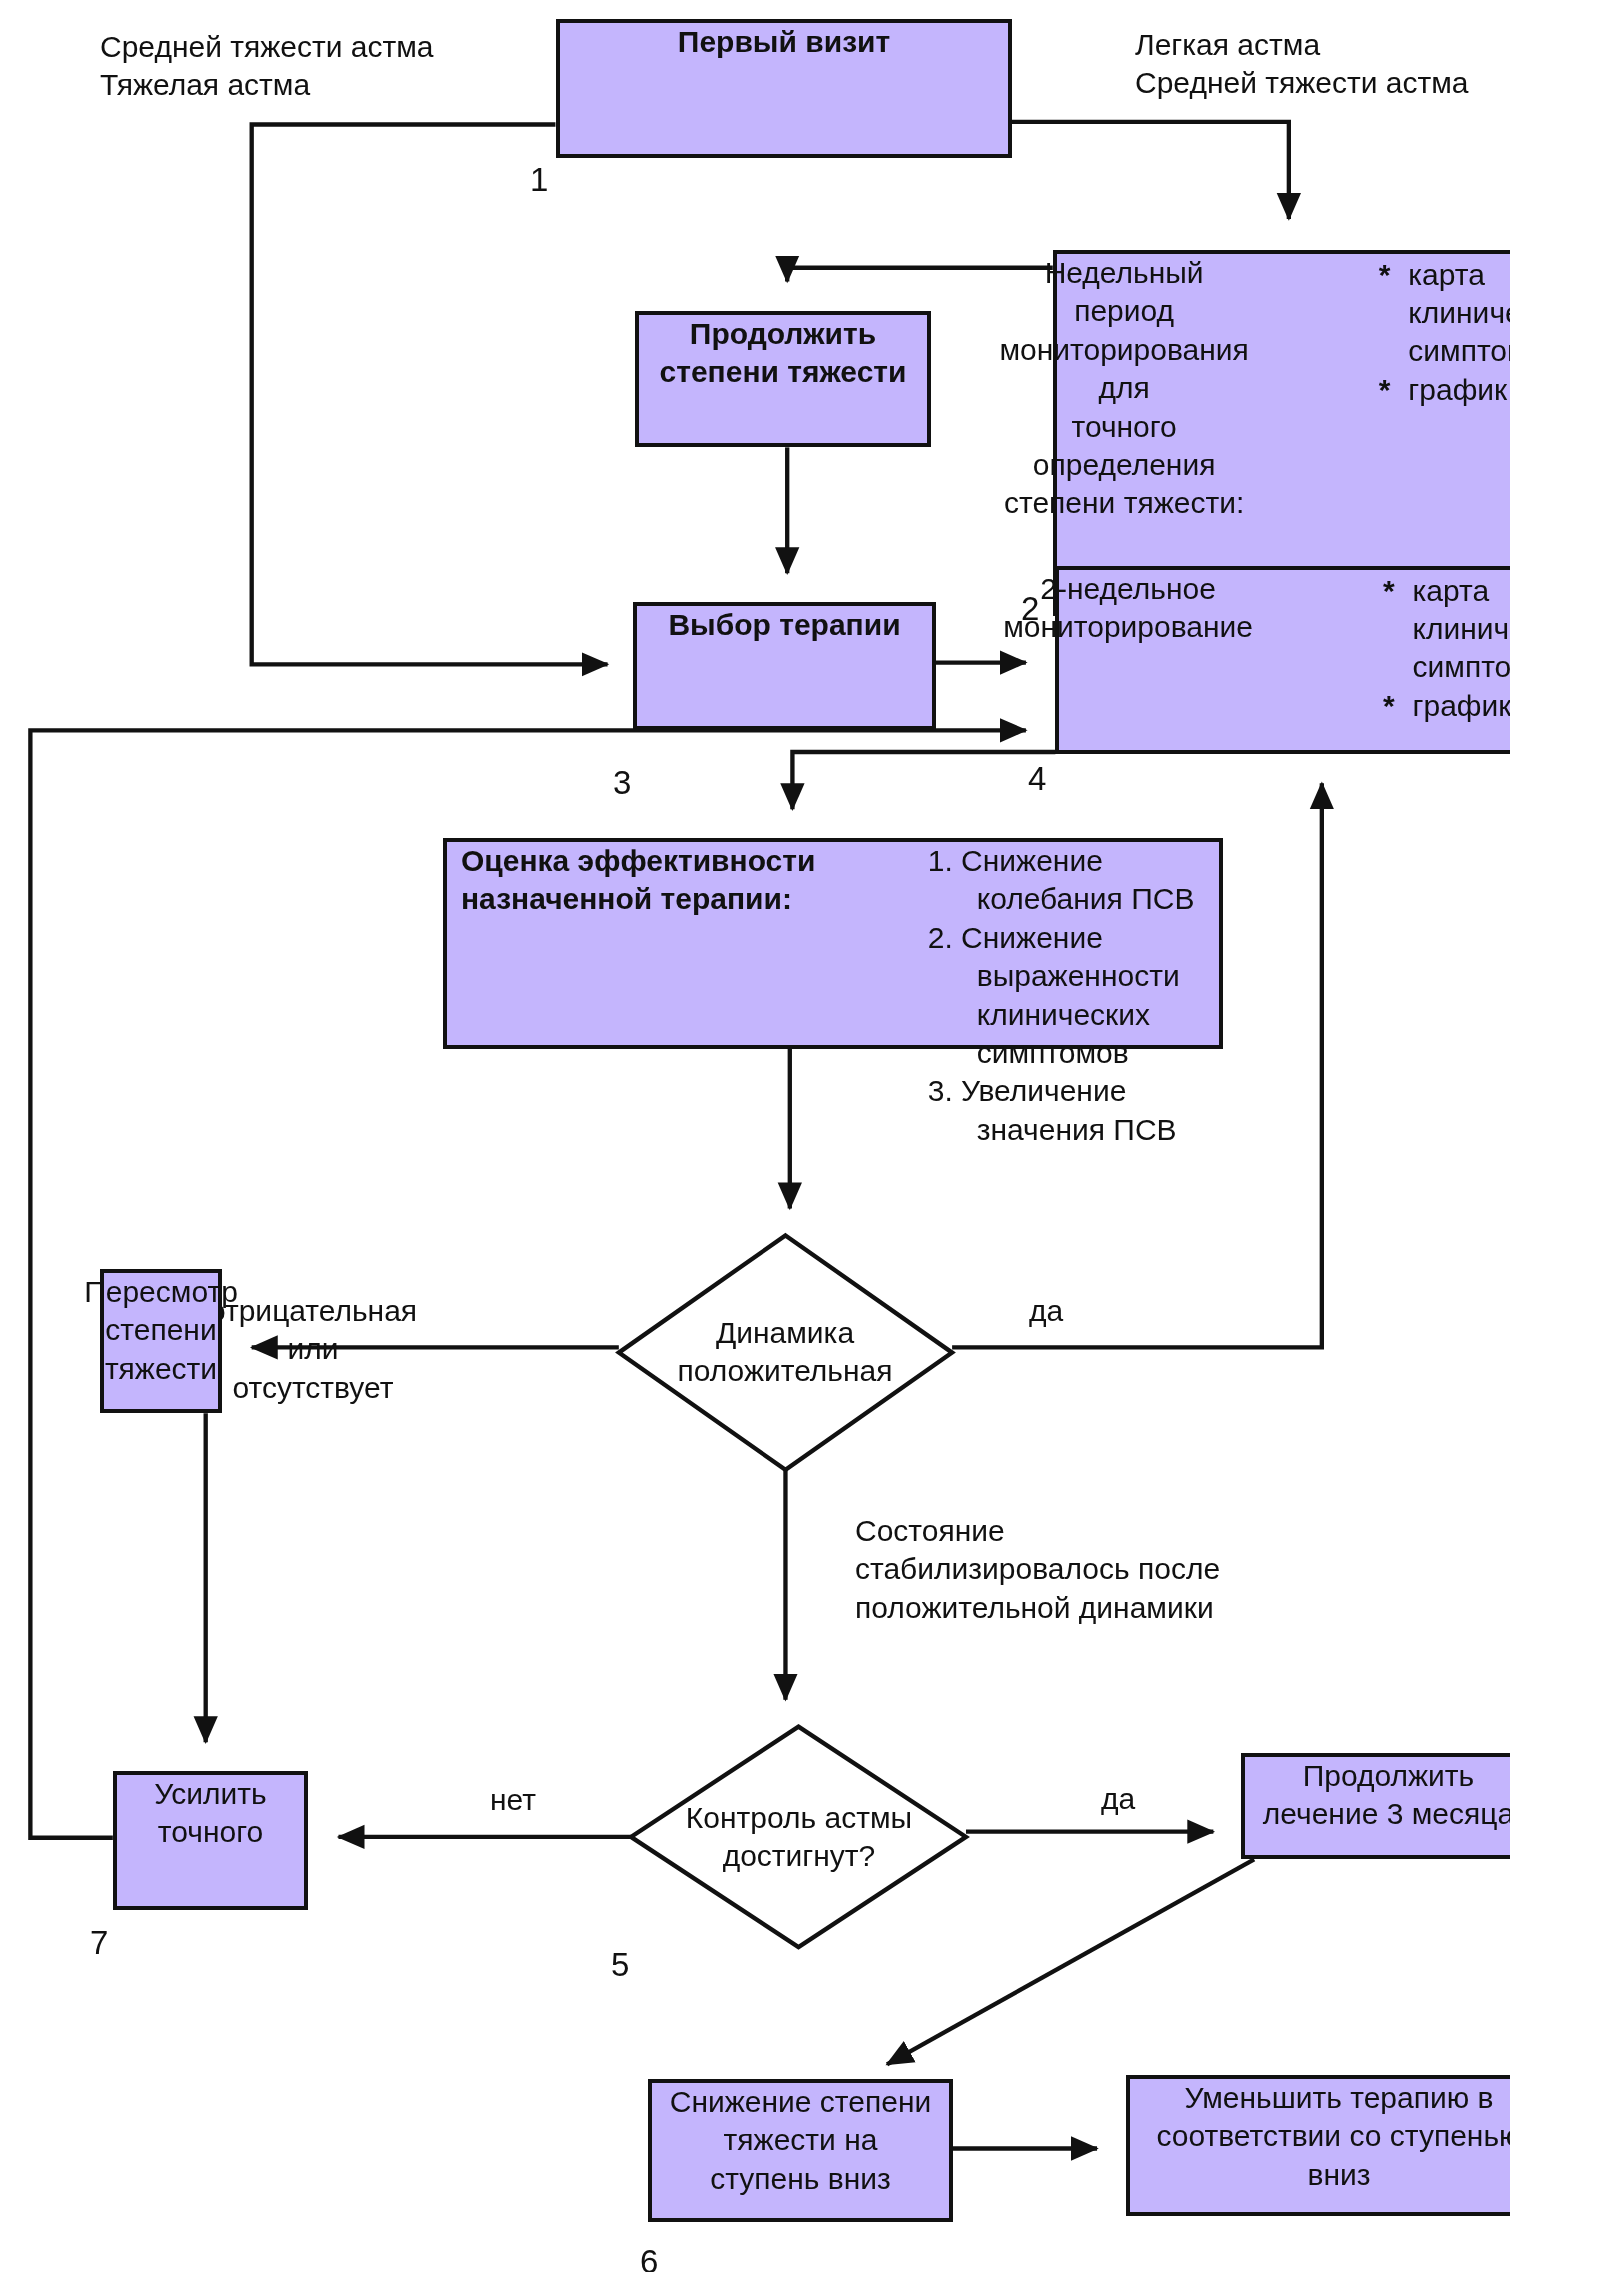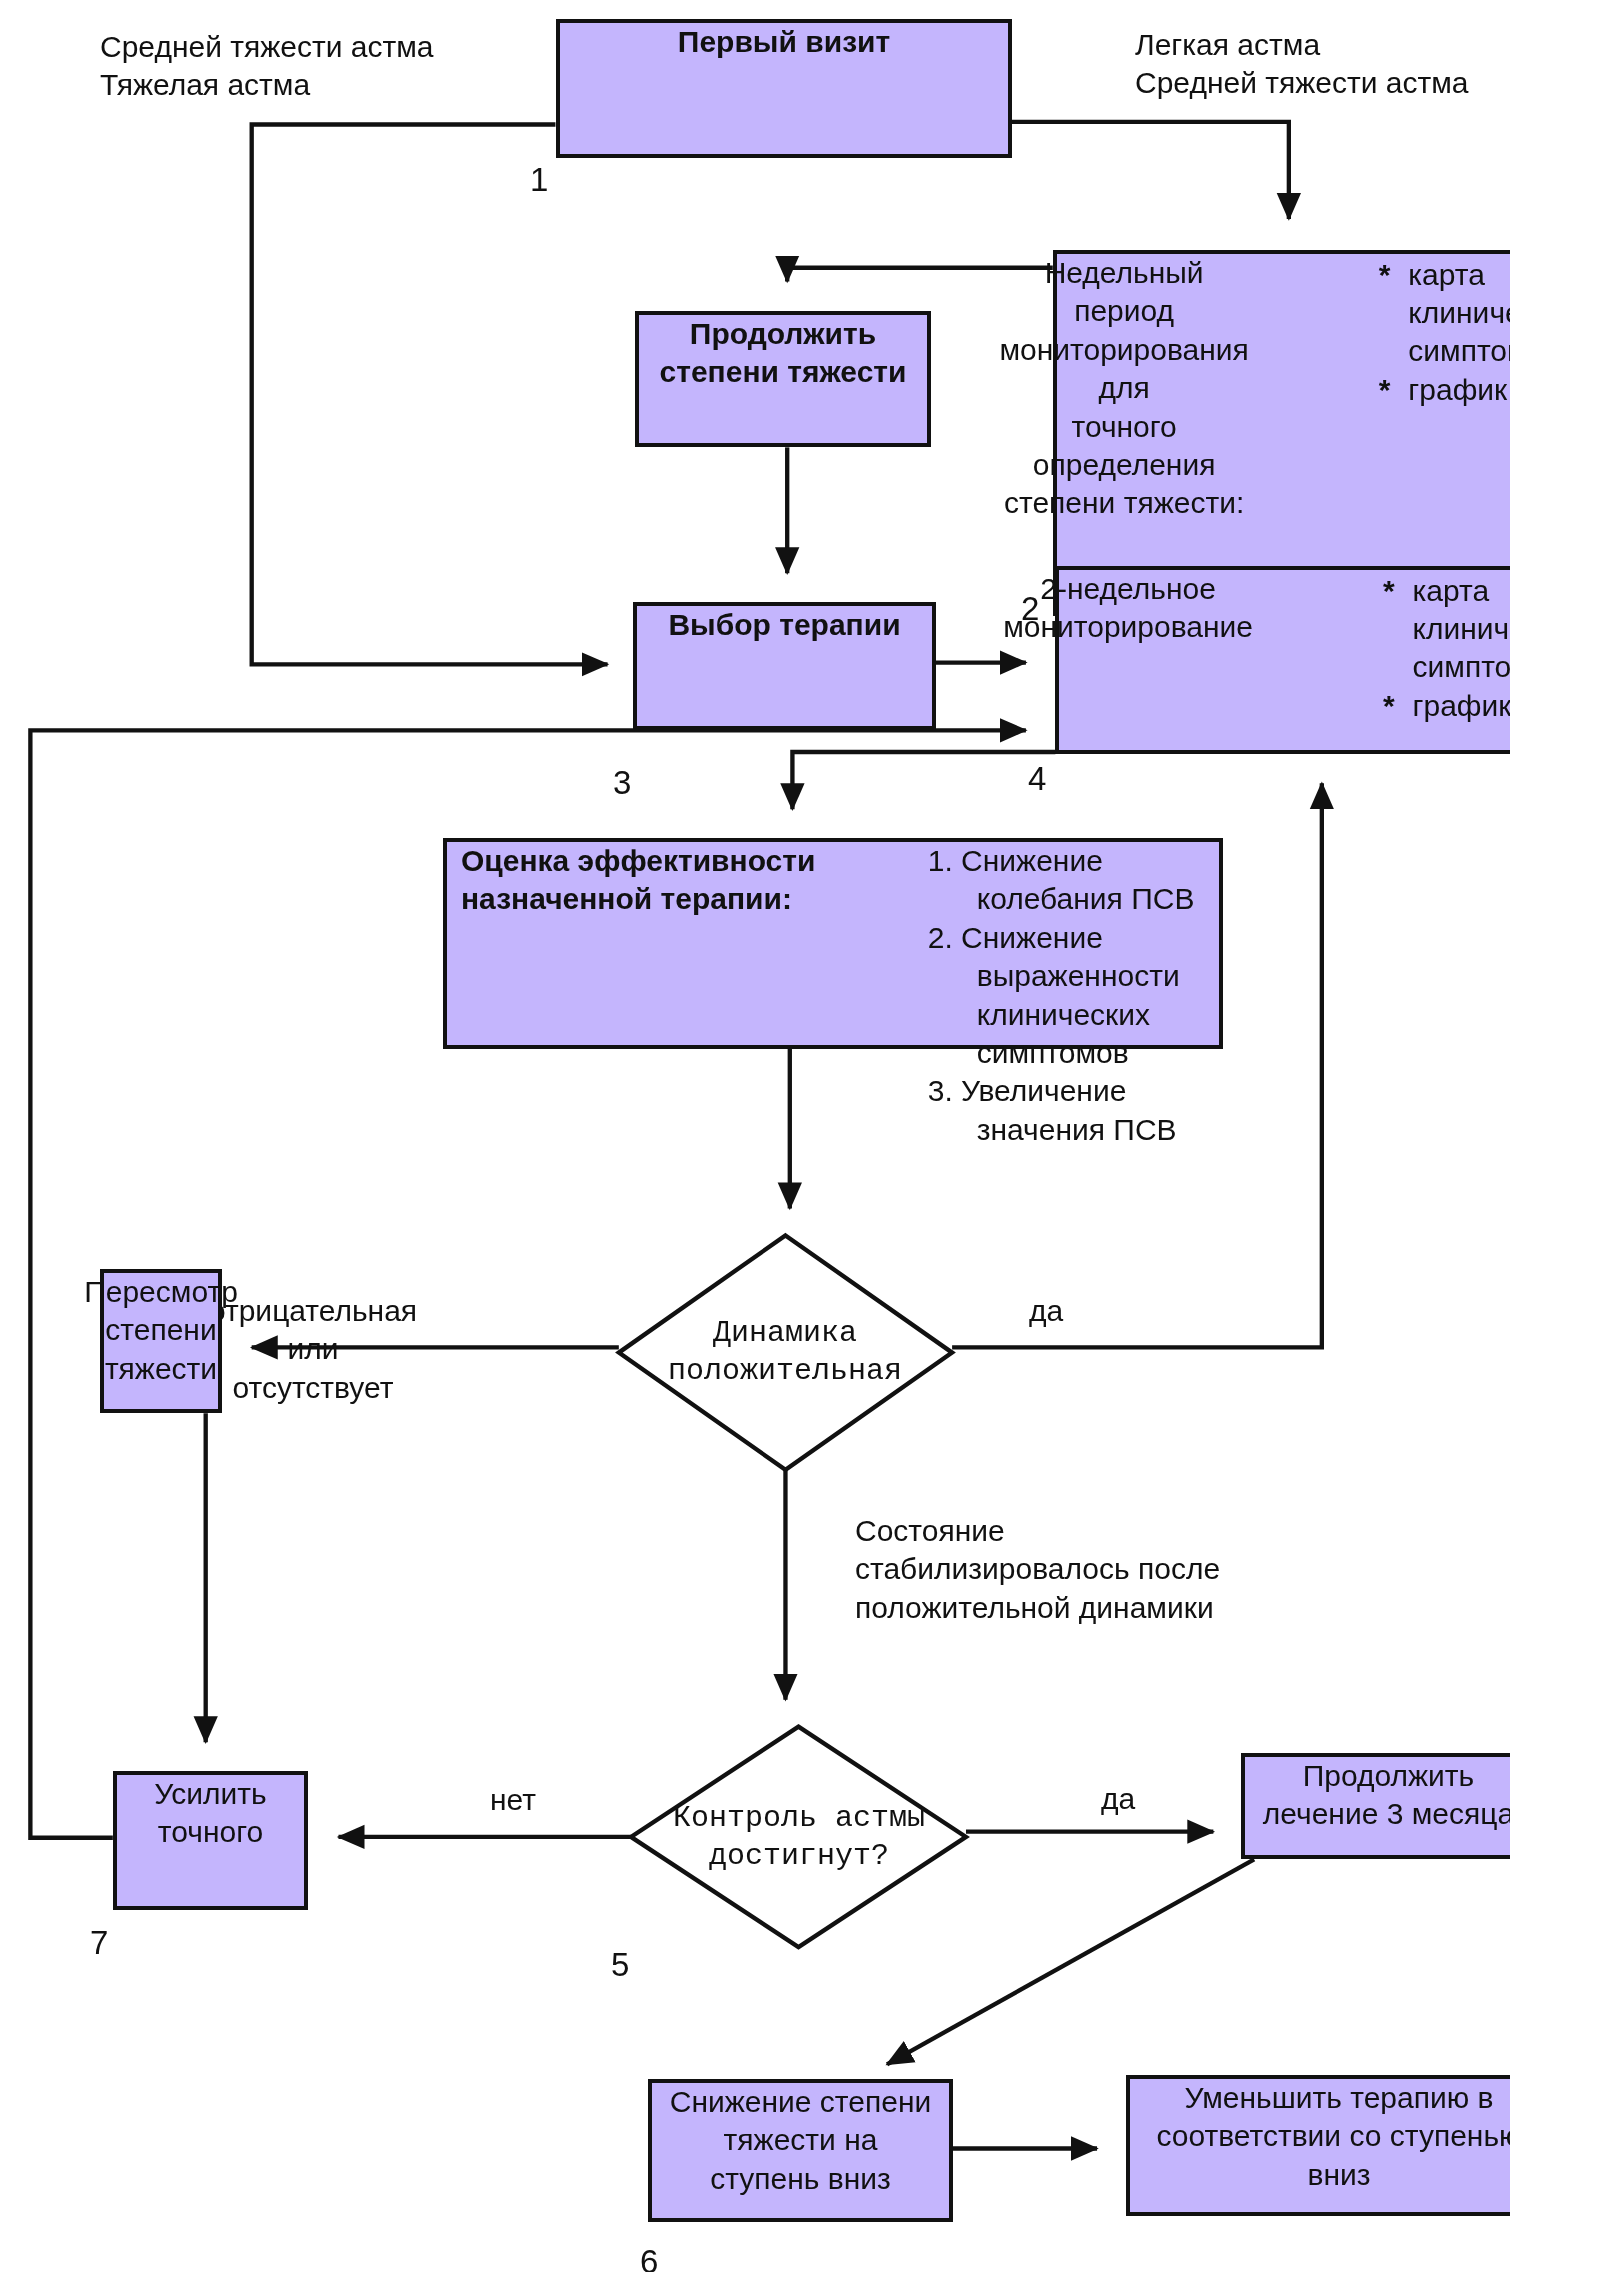--- a/index.html
+++ b/index.html
@@ -28,21 +28,21 @@
   .bullet{display:flex;align-items:flex-start;}
   .bullet .star{width:29.5px;flex:none;font-weight:bold;}
   .freelabel{
     position:absolute;font-size:30px;line-height:1.28;white-space:pre-line;
   }
   .num{
     position:absolute;font-size:33px;font-weight:normal;
   }
   .dtext{
     position:absolute;display:flex;align-items:center;justify-content:center;
-    text-align:center;font-size:30px;line-height:1.28;font-family:Liberation Mono, monospace;
+    text-align:center;font-size:30px;line-height:1.28;
   }
   .list{text-align:left;margin-left:111px;}
   .listitem{white-space:pre-line;padding-left:49px;text-indent:-49px;}
   .headline{text-align:left;margin-left:14px;}
 </style>
 </head>
 <body>
 
 <div id="canvas">
 

